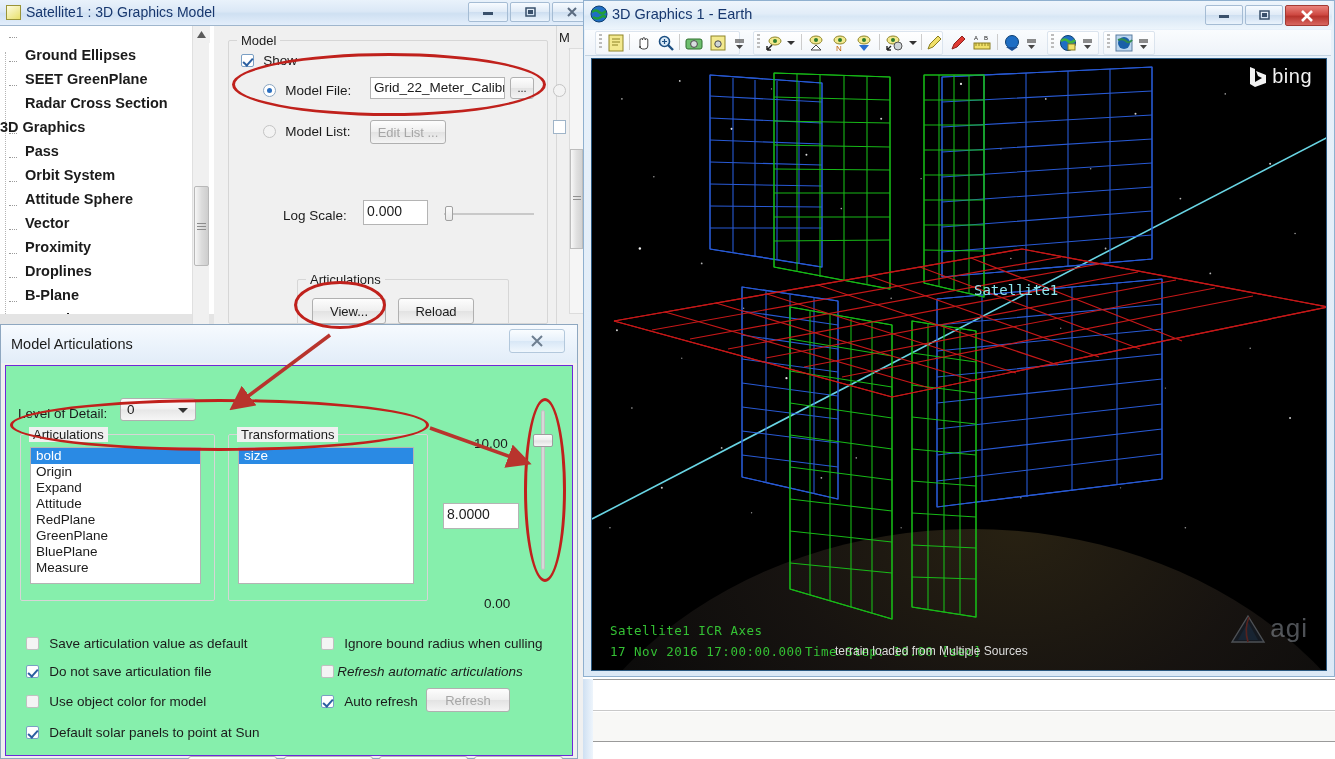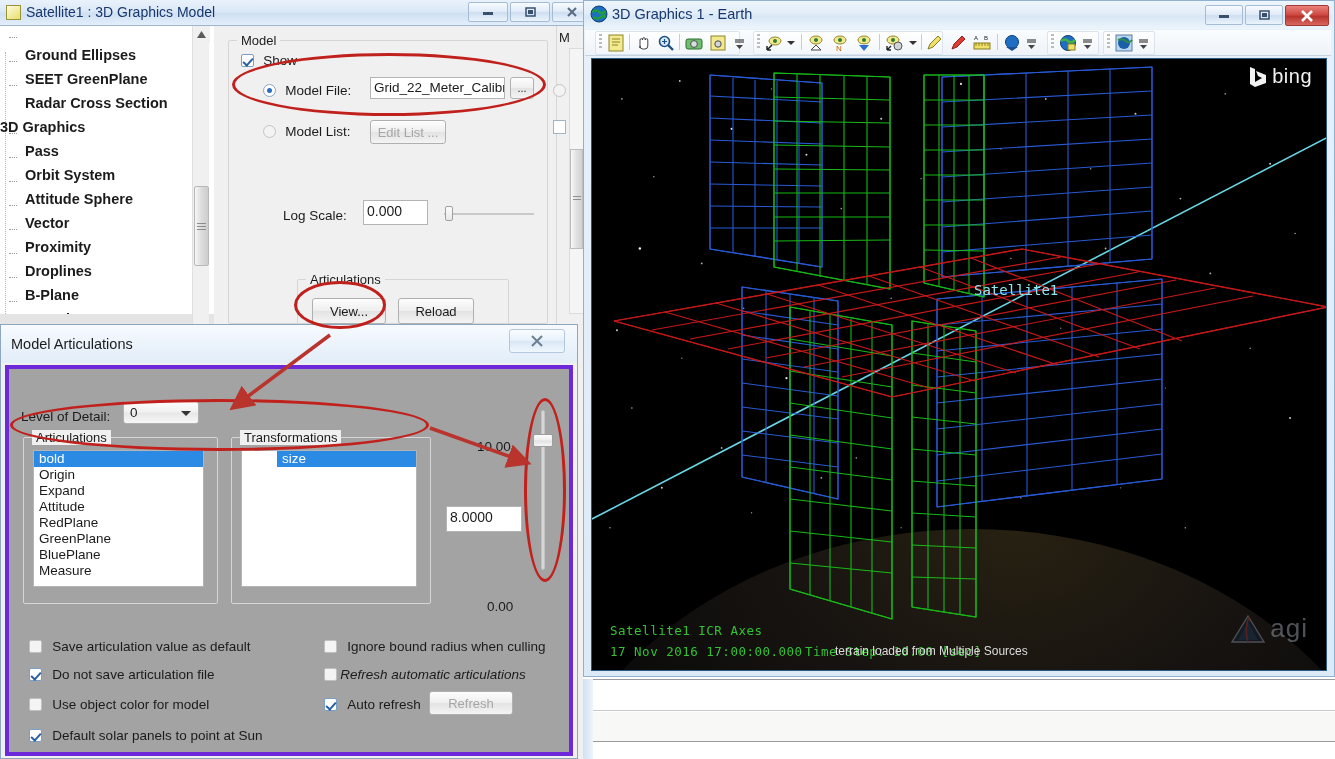--- a/index.html
+++ b/index.html
@@ -169,21 +169,21 @@
   }
   #ma-title { position:absolute; left:10px; top:11px; font-size:14.5px; color:#1b1b1b; }
   #ma-close {
     position:absolute; left:508px; top:4px; width:56px; height:24px;
     background: linear-gradient(to bottom,#fafdff,#e6f0fa 50%,#d8e7f6 51%,#f0f7fd);
     border:1px solid #b3c8dc; border-radius:3px;
     display:flex;align-items:center;justify-content:center;
   }
   #ma-body {
     position:absolute; left:4px; top:40px; width:568px; height:391px;
-    background:#a3a3a3; border:4px solid #6d28d9;
+    background:#86efac; border:1px solid #6d28d9;
   }
 
   .listbox {
     background:#ffffff; border:1px solid #b4b4b4; overflow:hidden;
   }
   .list-item {
     height: 16px; line-height: 16px; font-size: 13.5px;
     padding-left: 5px; color:#1b1b1b; white-space: nowrap;
   }
   .list-item.sel { background:#2a8ae4; color:#ffffff; }
@@ -464,21 +464,21 @@
           <div class="list-item">Attitude</div>
           <div class="list-item">RedPlane</div>
           <div class="list-item">GreenPlane</div>
           <div class="list-item">BluePlane</div>
           <div class="list-item">Measure</div>
         </div>
       </div>
 
       <div class="groupbox" style="left:222px;top:68px;width:200px;height:167px;">
         <span class="group-title">Transformations</span>
-        <div class="listbox" style="position:absolute;left:9px;top:12px;width:176px;height:137px;padding-left:35px;">
+        <div class="listbox" style="position:absolute;left:9px;top:12px;width:176px;height:137px;">
           <div class="list-item sel">size</div>
         </div>
       </div>
 
       <span class="lbl-txt" style="position:absolute;left:468px;top:70px;font-size:13.5px;">10.00</span>
       <span class="lbl-txt" style="position:absolute;left:478px;top:230px;font-size:13.5px;">0.00</span>
       <div class="textbox" style="position:absolute;left:437px;top:137px;width:76px;height:26px;font-size:14px;">8.0000</div>
 
       <div style="position:absolute;left:20px;top:270px;">
         <span class="cb-box disabled"></span>

